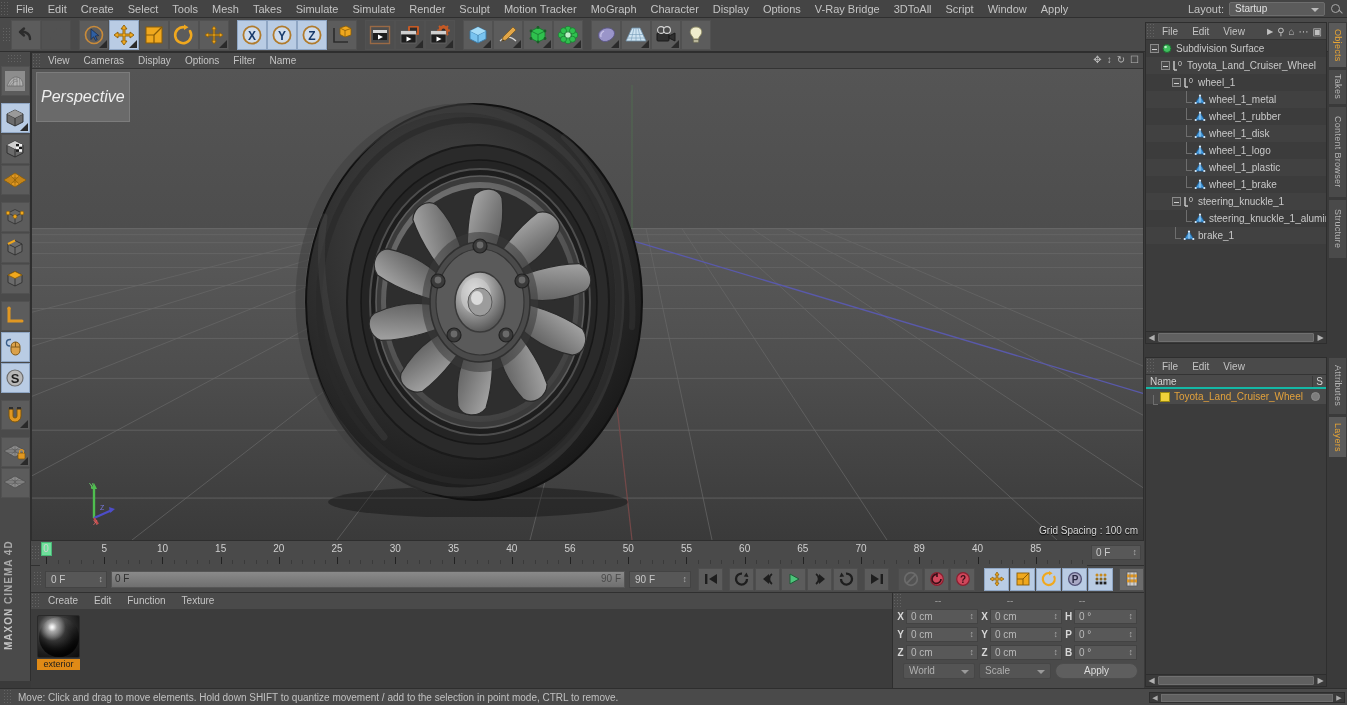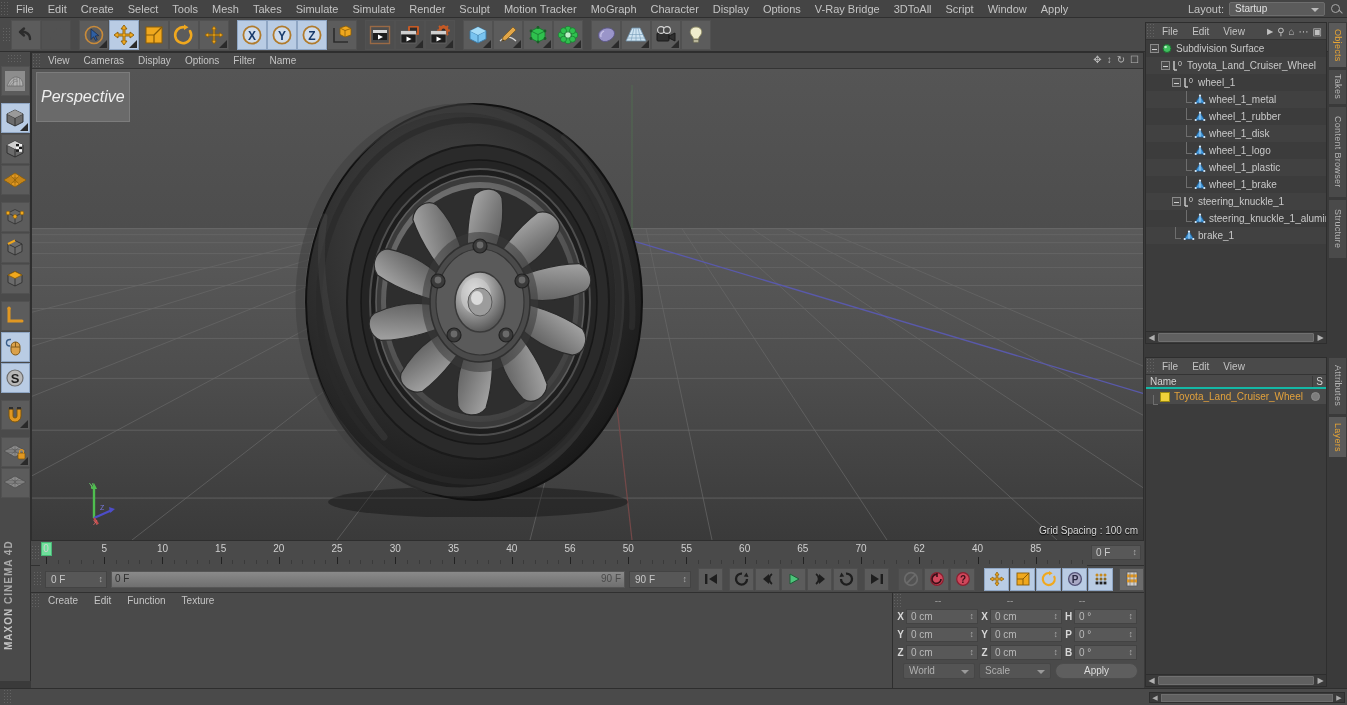--- a/index.html
+++ b/index.html
@@ -1053,21 +1053,21 @@
         <div class="lbl" style="left: 297.111px;">25</div>
         <div class="lbl" style="left: 355.333px;">30</div>
         <div class="lbl" style="left: 413.556px;">35</div>
         <div class="lbl" style="left: 471.778px;">40</div>
         <div class="lbl" style="left: 530px;">56</div>
         <div class="lbl" style="left: 588.222px;">50</div>
         <div class="lbl" style="left: 646.444px;">55</div>
         <div class="lbl" style="left: 704.667px;">60</div>
         <div class="lbl" style="left: 762.889px;">65</div>
         <div class="lbl" style="left: 821.111px;">70</div>
-        <div class="lbl" style="left: 879.333px;">62</div>
+        <div class="lbl" style="left: 879.333px;">89</div>
         <div class="lbl" style="left: 937.556px;">40</div>
         <div class="lbl" style="left: 995.778px;">85</div>
       </div>
     <div class="tl-field spin">0 F</div>
   </div>
 
   <div class="transport">
     <div class="gripper"></div>
     <div class="tfield spin" style="width:62px;margin-left:3px;">0 F</div>
     <div class="rangebar">
@@ -1200,20 +1200,26 @@
   <div class="matmgr">
     <div class="matmenu">
       <div class="gripper"></div>
       <div id="mat-menu-items" style="display:flex;align-items:center;">
           <div class="mm">Create</div>
           <div class="mm">Edit</div>
           <div class="mm">Function</div>
           <div class="mm">Texture</div>
         </div>
     </div>
+    <div class="matbody">
+      <div class="matchip">
+        <div class="matball"></div>
+        <div class="matname">exterior</div>
+      </div>
+    </div>
   </div>
 
   <div class="coords">
     <div class="coordhead">
       <div class="gripper"></div>
       <div class="c">--</div>
       <div class="c">--</div>
       <div class="c">--</div>
     </div>
 
@@ -1488,20 +1494,21 @@
         <div class="vtab" style="height: 60px;">Structure</div>
       </div>
     <div id="vtabs-bottom" style="position:absolute;top:335px;left:0;">
         <div class="vtab" style="height: 58px;">Attributes</div>
         <div class="vtab sel" style="height: 42px;">Layers</div>
       </div>
   </div>
 
   <div class="statusbar">
     <div class="gripper"></div>
+    <div class="txt">Move: Click and drag to move elements. Hold down SHIFT to quantize movement / add to the selection in point mode, CTRL to remove.</div>
     <div class="status-scroll">
       <div class="arrow" style="width:10px;text-align:center;font-size:7px;color:#aaa">◀</div>
       <div class="thumb" style="flex:1;margin:0 1px;"></div>
       <div class="arrow" style="width:10px;text-align:center;font-size:7px;color:#aaa">▶</div>
     </div>
   </div>
 
 </div>
 
 </body></html>

